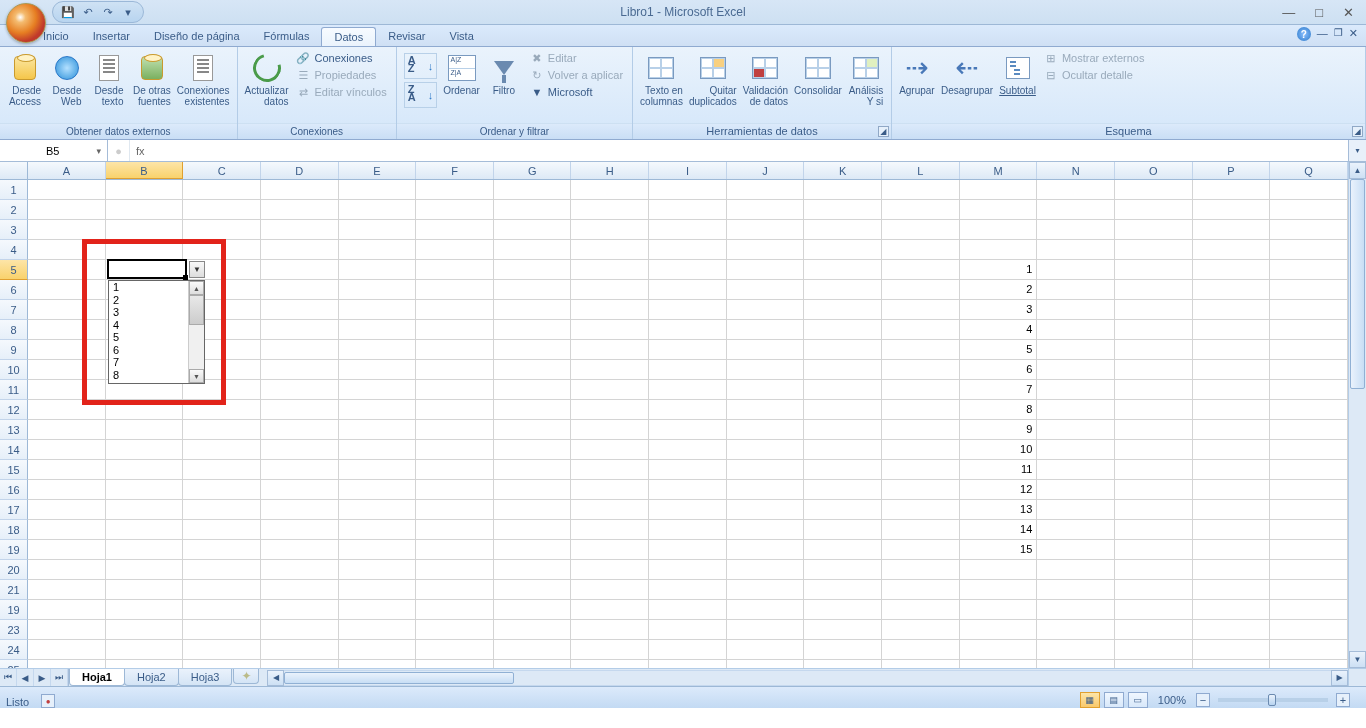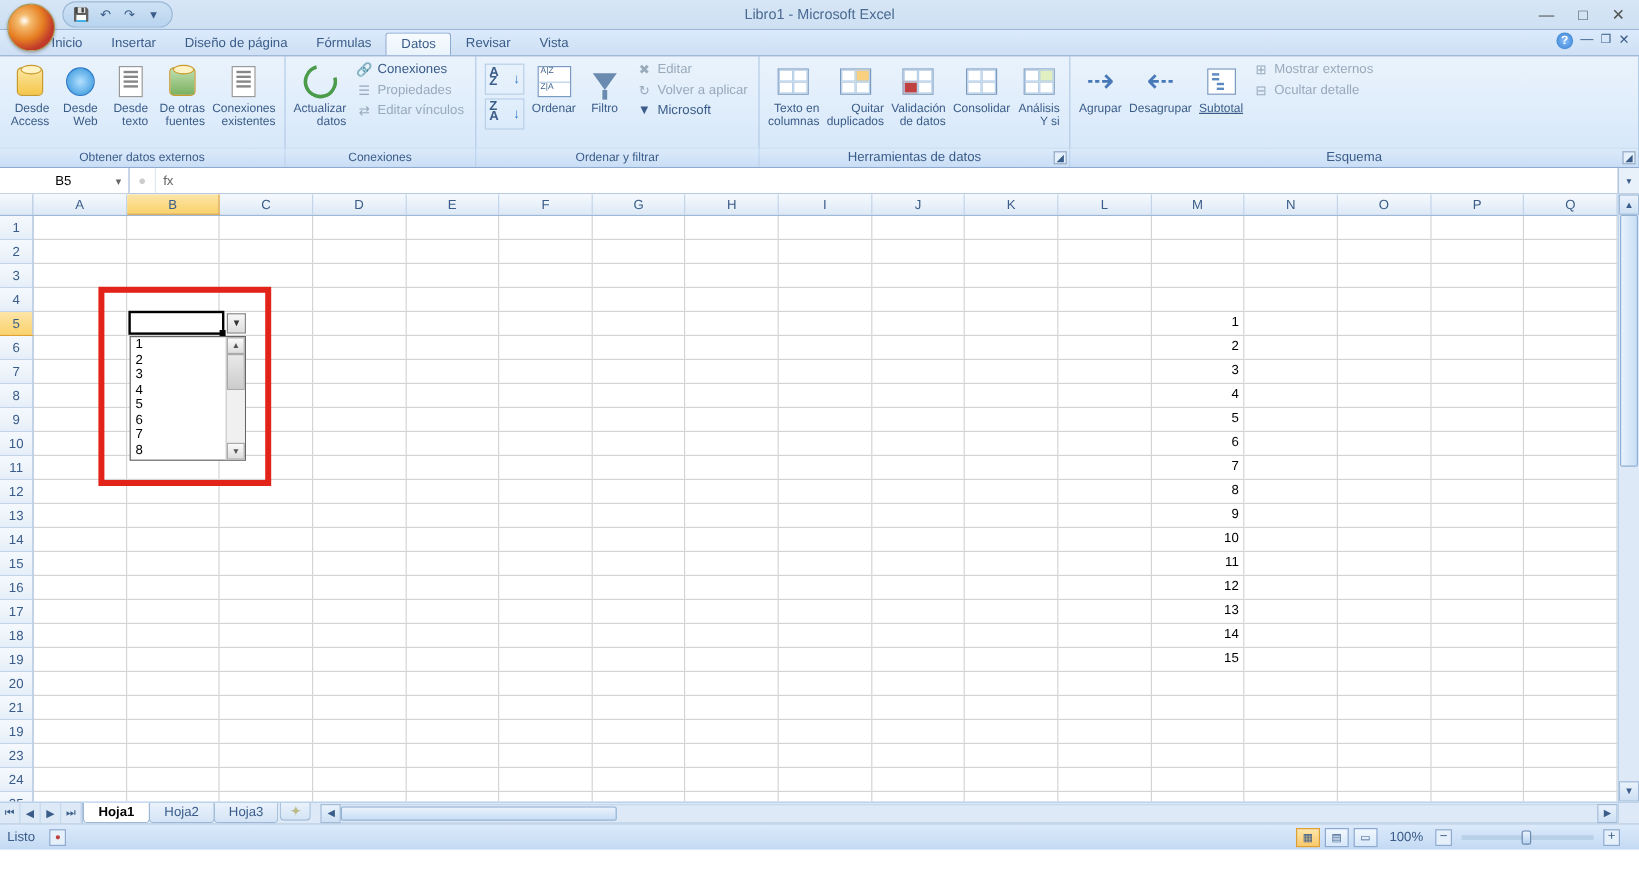--- a/index.html
+++ b/index.html
@@ -93,21 +93,21 @@
 .stab{padding:2px 12px;border:1px solid #9db8d6;border-top:none;background:linear-gradient(#eaf2fc,#d4e4f5);color:#3a5c88;margin-right:-1px;border-radius:0 0 4px 4px;font-size:11px}
 .stab.active{background:#fff;font-weight:bold;color:#000}
 .stab-new{width:26px;height:15px;border:1px solid #9db8d6;border-top:none;border-radius:0 0 4px 4px;background:linear-gradient(#eaf2fc,#d4e4f5);display:flex;align-items:center;justify-content:center;color:#bb8;margin-left:2px;font-size:12px}
 .hscroll{flex:1;display:flex;align-items:center;margin-left:8px}
 .hscroll .ar{width:17px;height:16px;background:linear-gradient(#eaf2fc,#cde0f4);border:1px solid #a5bcd8;display:flex;align-items:center;justify-content:center;font-size:8px;color:#3a5c88}
 .hscroll .track{flex:1;height:16px;position:relative;border-top:1px solid #c5d8ee;border-bottom:1px solid #c5d8ee}
 .hscroll .thumb{position:absolute;top:1px;bottom:1px;background:linear-gradient(#eaf2fc,#c8def5);border:1px solid #90b0d4;border-radius:2px}
 .sb-corner{position:absolute;right:0;bottom:0;width:18px;height:18px;background:#dde9f6;border-left:1px solid #b3cce7;border-top:1px solid #b3cce7}
 
 
-.status{height:22px;background:linear-gradient(#dceafb,#c3daf3);display:flex;align-items:center;border-top:1px solid #9db8d6;color:#3a5c88;padding:0 6px;font-size:11px}
+.status{height:22px;background:linear-gradient(#dceafb,#c3daf3);display:flex;align-items:flex-end;border-top:1px solid #9db8d6;color:#3a5c88;padding:0 6px;font-size:11px}
 .status .right{margin-left:auto;display:flex;align-items:center;gap:4px}
 .view-btn{width:20px;height:16px;border:1px solid #8faad0;background:linear-gradient(#f0f7ff,#d8e8fa);display:flex;align-items:center;justify-content:center}
 .view-btn.active{background:linear-gradient(#fde5a8,#f9c96c);border-color:#e0a030}
 .zoom-track{width:110px;height:4px;background:#b8d0e8;position:relative;margin:0 4px}
 .zoom-track::before{content:"";position:absolute;left:50%;top:-3px;width:1px;height:10px;background:#6a8ab0}
 .zoom-thumb{position:absolute;top:-4px;width:8px;height:12px;background:linear-gradient(#eaf2fc,#b8d4f0);border:1px solid #6a8ab0;border-radius:2px}
 .zm-btn{width:14px;height:14px;border:1px solid #8faad0;background:#e6f0fb;display:flex;align-items:center;justify-content:center;font-size:11px;line-height:1}
 </style>
 </head>
 <body>

